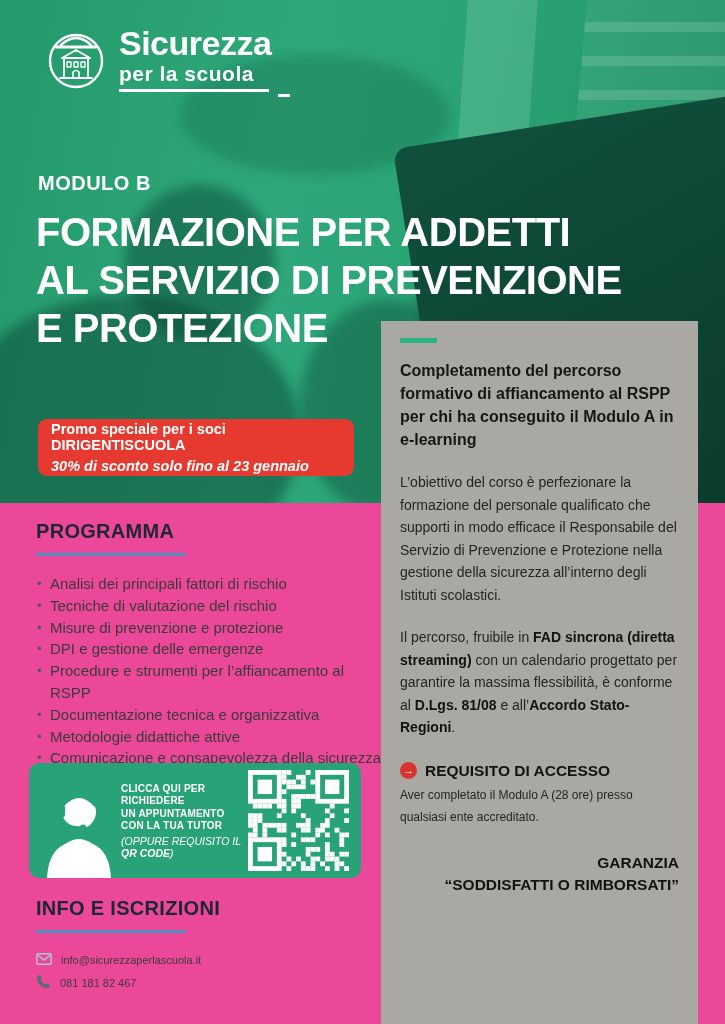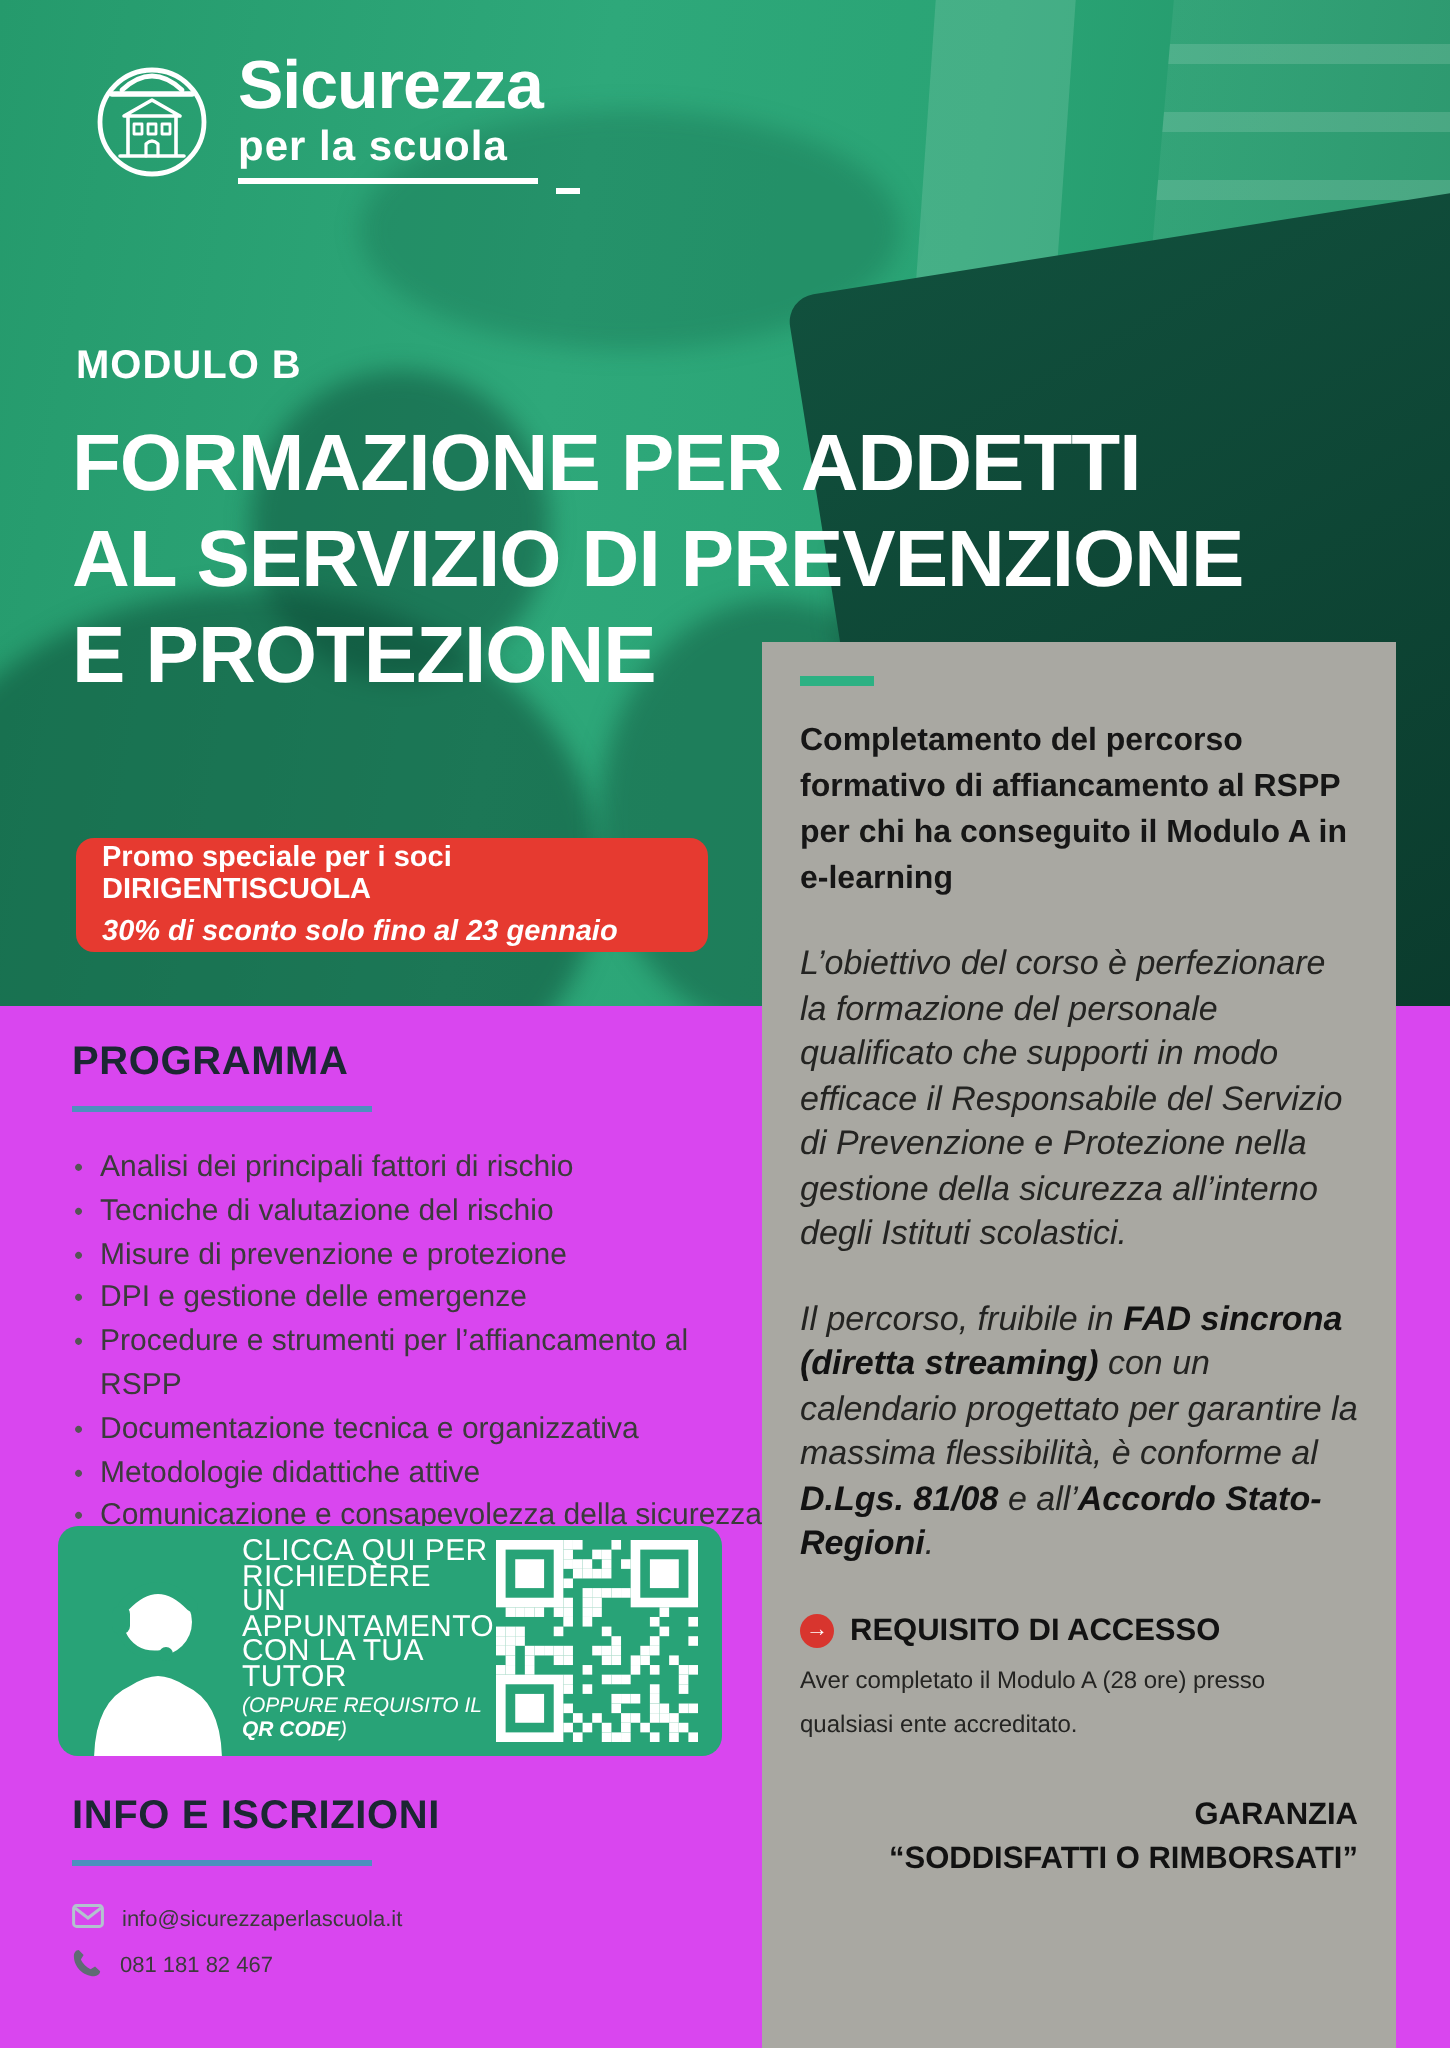--- a/index.html
+++ b/index.html
@@ -1,17 +1,17 @@
 <!DOCTYPE html>
 <html><head>
 <meta charset="utf-8">
 <style>
   html,body{margin:0;padding:0;background:#ffffff;}
   .poster{
-    position:relative;width:725px;height:1024px;overflow:hidden;background:#d946ef;
+    position:relative;width:725px;height:1024px;overflow:hidden;background:#ec4899;
     font-family:"Liberation Sans",sans-serif;
   }
   
   .photo{
     position:absolute;left:0;top:0;width:725px;height:503px;
     background:linear-gradient(100deg,#259a6c 0%,#2ea87a 38%,#2aa475 62%,#1e8e62 100%);
     overflow:hidden;
   }
   .blob{position:absolute;border-radius:50%;filter:blur(6px);}
   .b1{left:-50px;top:295px;width:350px;height:280px;background:rgba(10,70,50,.50);}
@@ -60,37 +60,37 @@
   .programma{position:absolute;left:36px;top:520px;width:346px;}
   .programma ul{list-style:none;margin:17px 0 0;padding:0;}
   .programma li{position:relative;padding-left:14px;font-size:15px;line-height:21.8px;color:#3b3b3b;}
   .programma li::before{content:"•";position:absolute;left:1px;top:0;color:#555;font-size:13px;}
 
   
   .cta{position:absolute;left:29px;top:763px;width:332px;height:115px;box-sizing:border-box;
     background:#28a377;border-radius:10px;display:flex;align-items:center;padding:0 12px;overflow:hidden;cursor:pointer;}
   .headset{align-self:flex-end;margin-bottom:-8px;flex:0 0 auto;}
   .cta-text{color:#fff;margin-left:4px;width:152px;}
-  .cta-b{font-size:15px;font-weight:400;line-height:12.5px;letter-spacing:.2px;}
+  .cta-b{font-size:10px;font-weight:700;line-height:12.5px;letter-spacing:.2px;}
   .cta-i{font-size:10.5px;font-style:italic;line-height:12px;margin-top:2px;}
   .cta-i b{font-weight:700;}
   .qr{margin-left:auto;width:101px;height:101px;flex:0 0 auto;}
 
   
   .info{position:absolute;left:36px;top:897px;width:330px;}
   .contacts{margin-top:15px;}
   .contact{display:flex;align-items:center;gap:9px;height:23px;font-size:11px;color:#3b3b3b;}
   .contact svg{flex:0 0 auto;}
 
   
   .sidebar{position:absolute;left:381px;top:321px;width:317px;height:703px;box-sizing:border-box;
     background:#a9a8a2;padding:17px 19px 0 19px;color:#242422;}
   .dash{width:37px;height:5px;background:#2cb183;}
   .intro{margin-top:16px;font-size:16px;line-height:23px;font-weight:700;color:#161616;}
-  .sidebar p{margin:20px 0 0;font-size:17px;line-height:22.5px;color:#242422;font-style:italic;}
+  .sidebar p{margin:20px 0 0;font-size:14px;line-height:22.5px;color:#242422;}
   .sidebar b{color:#121212;}
   .req{margin-top:23px;}
   .req-head{display:flex;align-items:center;gap:8px;font-size:15.5px;font-weight:700;color:#121212;}
   .req-icon{width:17px;height:17px;border-radius:50%;background:#d8352e;color:#fff;
     display:flex;align-items:center;justify-content:center;font-size:11px;line-height:1;font-weight:700;}
   .req-text{margin-top:4px;font-size:12px;line-height:22.5px;}
   .gar{margin-top:23px;text-align:right;}
   .gar-head{font-size:15.5px;font-weight:700;line-height:22px;color:#121212;}
   .gar-text{margin-top:2px;font-size:15.5px;line-height:22.5px;}
 </style>

